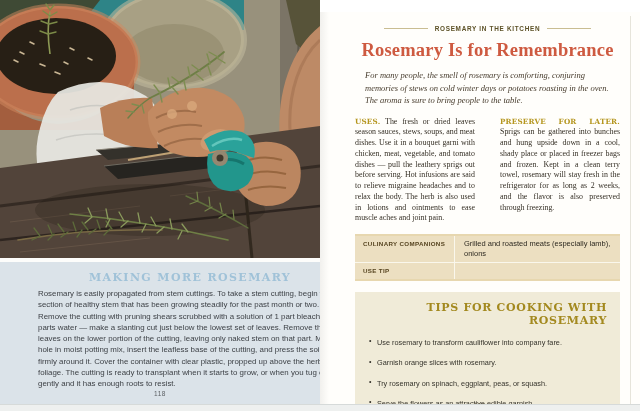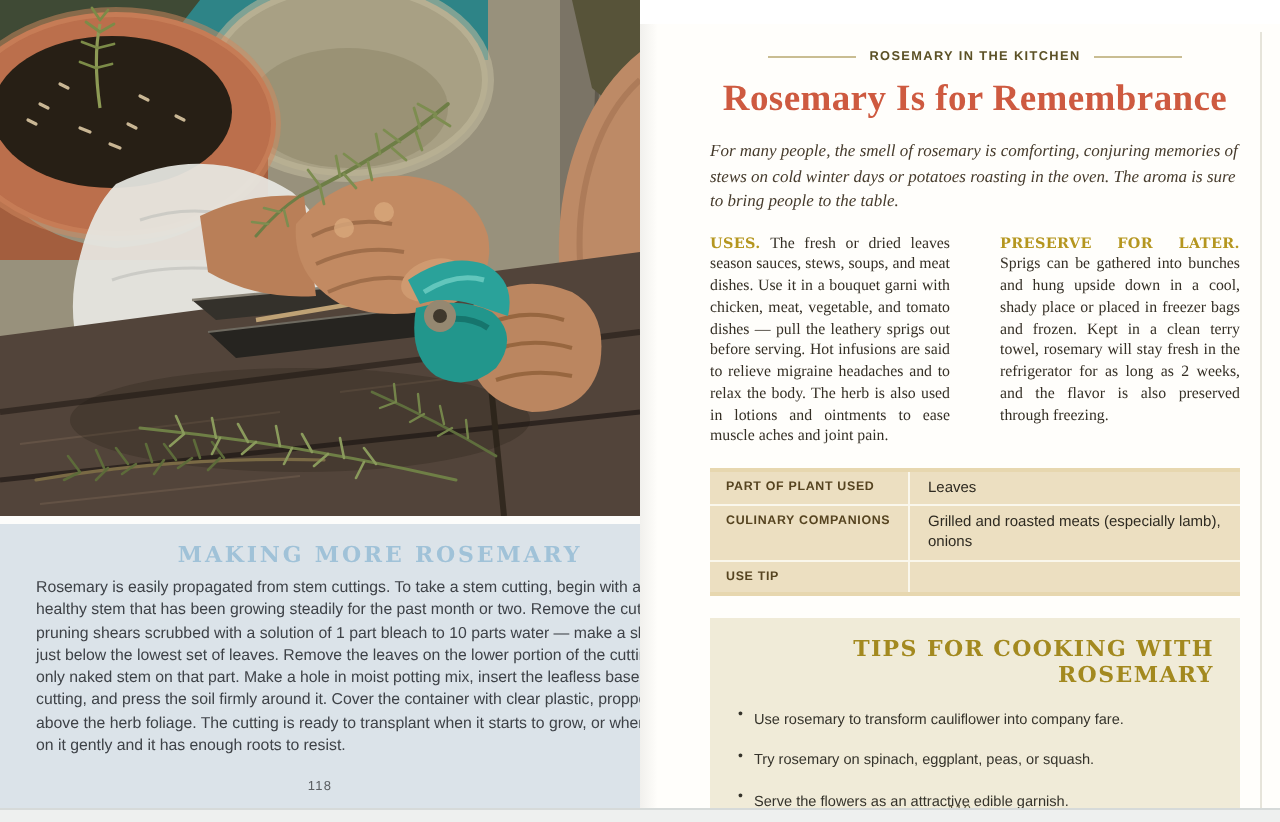--- a/index.html
+++ b/index.html
@@ -3,41 +3,41 @@
 <meta charset="utf-8">
 <style>
   html,body{margin:0;padding:0;background:#ffffff;}
   .spread{position:relative;width:640px;height:411px;background:#ffffff;overflow:hidden;
           font-family:"Liberation Sans",sans-serif;}
 
   
   .left-page{position:absolute;left:0;top:0;width:320px;height:404px;background:#fdfdfb;}
   .photo{display:block;width:320px;height:258px;}
   .prop-box{position:absolute;left:0;top:262px;width:380px;height:142px;background:#dbe3e9;
-            box-sizing:border-box;padding:9px 18px 0;}
+            box-sizing:border-box;padding:9px 38px 0;}
   .prop-heading{font:700 11px "DejaVu Serif",serif;color:#a0c2d8;letter-spacing:1.4px;
                 text-align:center;margin:0;}
   .prop-text{margin:4px 0 0;font:7.9px/1.43 "Liberation Sans",sans-serif;color:#3e4247;}
   .page-num{position:absolute;bottom:7px;left:0;right:0;text-align:center;
             font:6.5px "Liberation Sans",sans-serif;color:#5b5f62;letter-spacing:.6px;}
 
   
   .right-page{position:absolute;left:320px;top:12px;width:320px;height:404px;background:#fffefb;}
   .right-page::before{content:"";position:absolute;left:0;top:0;bottom:0;width:9px;
             background:linear-gradient(to right,rgba(60,60,55,.07),rgba(0,0,0,0));}
   .right-page::after{content:"";position:absolute;right:9px;top:4px;bottom:4px;width:1px;
             background:#e6e4da;}
   .right-content{box-sizing:border-box;padding:11px 20px 0 35px;}
   .running-head{display:flex;align-items:center;justify-content:center;gap:7px;margin:2px 14px 0;}
   .running-head .rule{flex:0 0 44px;height:1px;background:#c9bd92;}
   .rh-text{font:700 6.4px "Liberation Sans",sans-serif;color:#5c5126;letter-spacing:.7px;
            white-space:nowrap;}
   .title{margin:8px 0 0;font:700 18.5px "Liberation Serif",serif;color:#ce5a40;
          text-align:center;letter-spacing:.2px;}
-  .intro{margin:8px 0 0;font:italic 8.5px/1.48 "Liberation Serif",serif;color:#463b2c;}
+  .intro{margin:8px 10px 0;font:italic 8.5px/1.48 "Liberation Serif",serif;color:#463b2c;}
   .cols{display:flex;gap:25px;margin-top:10px;}
   .col{flex:1;font:7.9px/1.36 "Liberation Serif",serif;color:#352f25;text-align:justify;margin:0;}
   .lead{font:700 7.2px "DejaVu Serif",serif;color:#b5961f;letter-spacing:.2px;}
 
   .kv-table{margin-top:10px;background:#ecdfc1;border-top:2px solid #e7d7af;
             border-bottom:2px solid #e7d7af;}
   .kv-row{display:flex;border-bottom:1px solid #faf7ec;}
   .kv-row:last-child{border-bottom:none;}
   .kv-label{flex:0 0 100px;box-sizing:border-box;padding:4px 5px 3px 8px;
             font:700 6.2px/1.35 "Liberation Sans",sans-serif;color:#564420;
@@ -177,42 +177,39 @@
 
       <p class="intro">For many people, the smell of rosemary is comforting, conjuring memories of stews on cold winter days or potatoes roasting in the oven. The aroma is sure to bring people to the table.</p>
 
       <div class="cols">
         <p class="col"><span class="lead">USES.</span> <span>The fresh or dried leaves season sauces, stews, soups, and meat dishes. Use it in a bouquet garni with chicken, meat, vegetable, and tomato dishes — pull the leathery sprigs out before serving. Hot infusions are said to relieve migraine headaches and to relax the body. The herb is also used in lotions and ointments to ease muscle aches and joint pain.</span></p>
         <p class="col"><span class="lead">PRESERVE FOR LATER.</span> <span>Sprigs can be gathered into bunches and hung upside down in a cool, shady place or placed in freezer bags and frozen. Kept in a clean terry towel, rosemary will stay fresh in the refrigerator for as long as 2 weeks, and the flavor is also preserved through freezing.</span></p>
       </div>
 
       <div class="kv-table">
 
-          <div class="kv-row">
-            <div class="kv-label">PART OF PLANT USED</div>
-            <div class="kv-value">Leaves</div>
-          </div>
 
           <div class="kv-row">
             <div class="kv-label">CULINARY COMPANIONS</div>
             <div class="kv-value">Grilled and roasted meats (especially lamb), onions</div>
           </div>
 
           <div class="kv-row">
             <div class="kv-label">USE TIP</div>
           </div>
         </div>
 
       <div class="tips-box">
         <h2 class="tips-heading">TIPS FOR COOKING WITH ROSEMARY</h2>
         <ul class="tips-list">
 
             <li>Use rosemary to transform cauliflower into company fare.</li>
 
 
+            <li>Garnish orange slices with rosemary.</li>
 
             <li>Try rosemary on spinach, eggplant, peas, or squash.</li>
 
             <li>Serve the flowers as an attractive edible garnish.</li>
 
           </ul>
       </div>
 
     </div>
     <div class="page-num">119</div>

